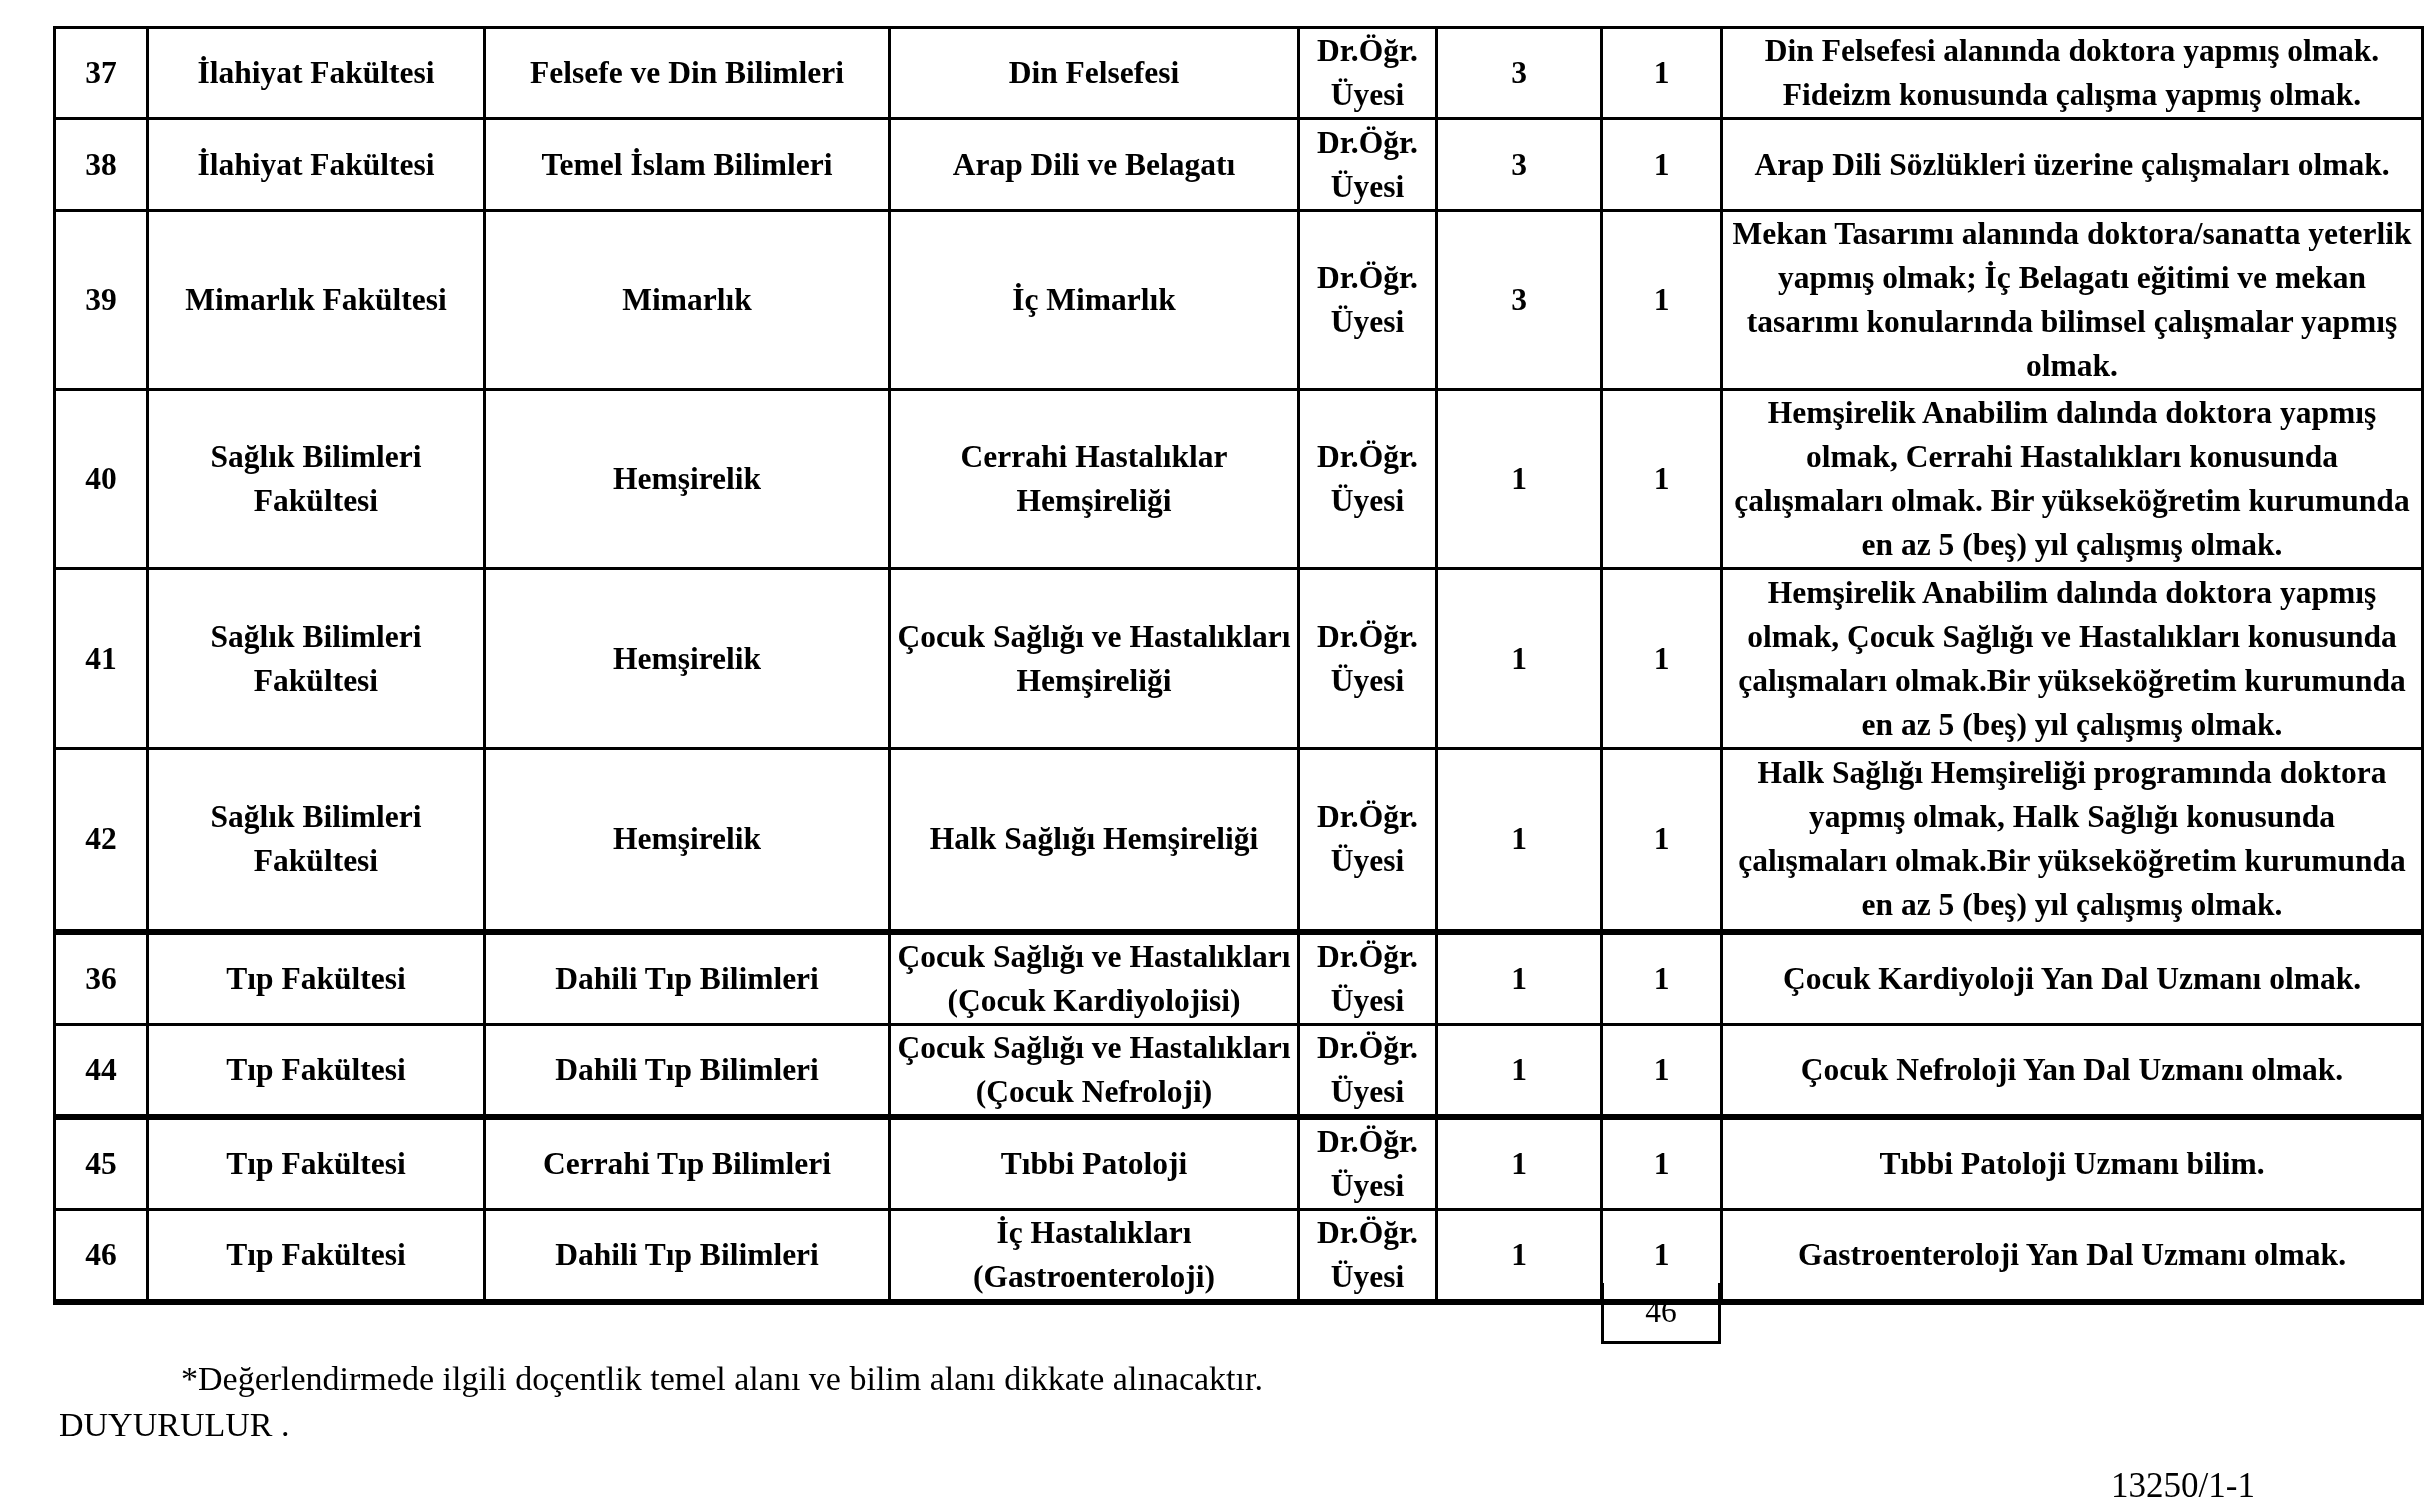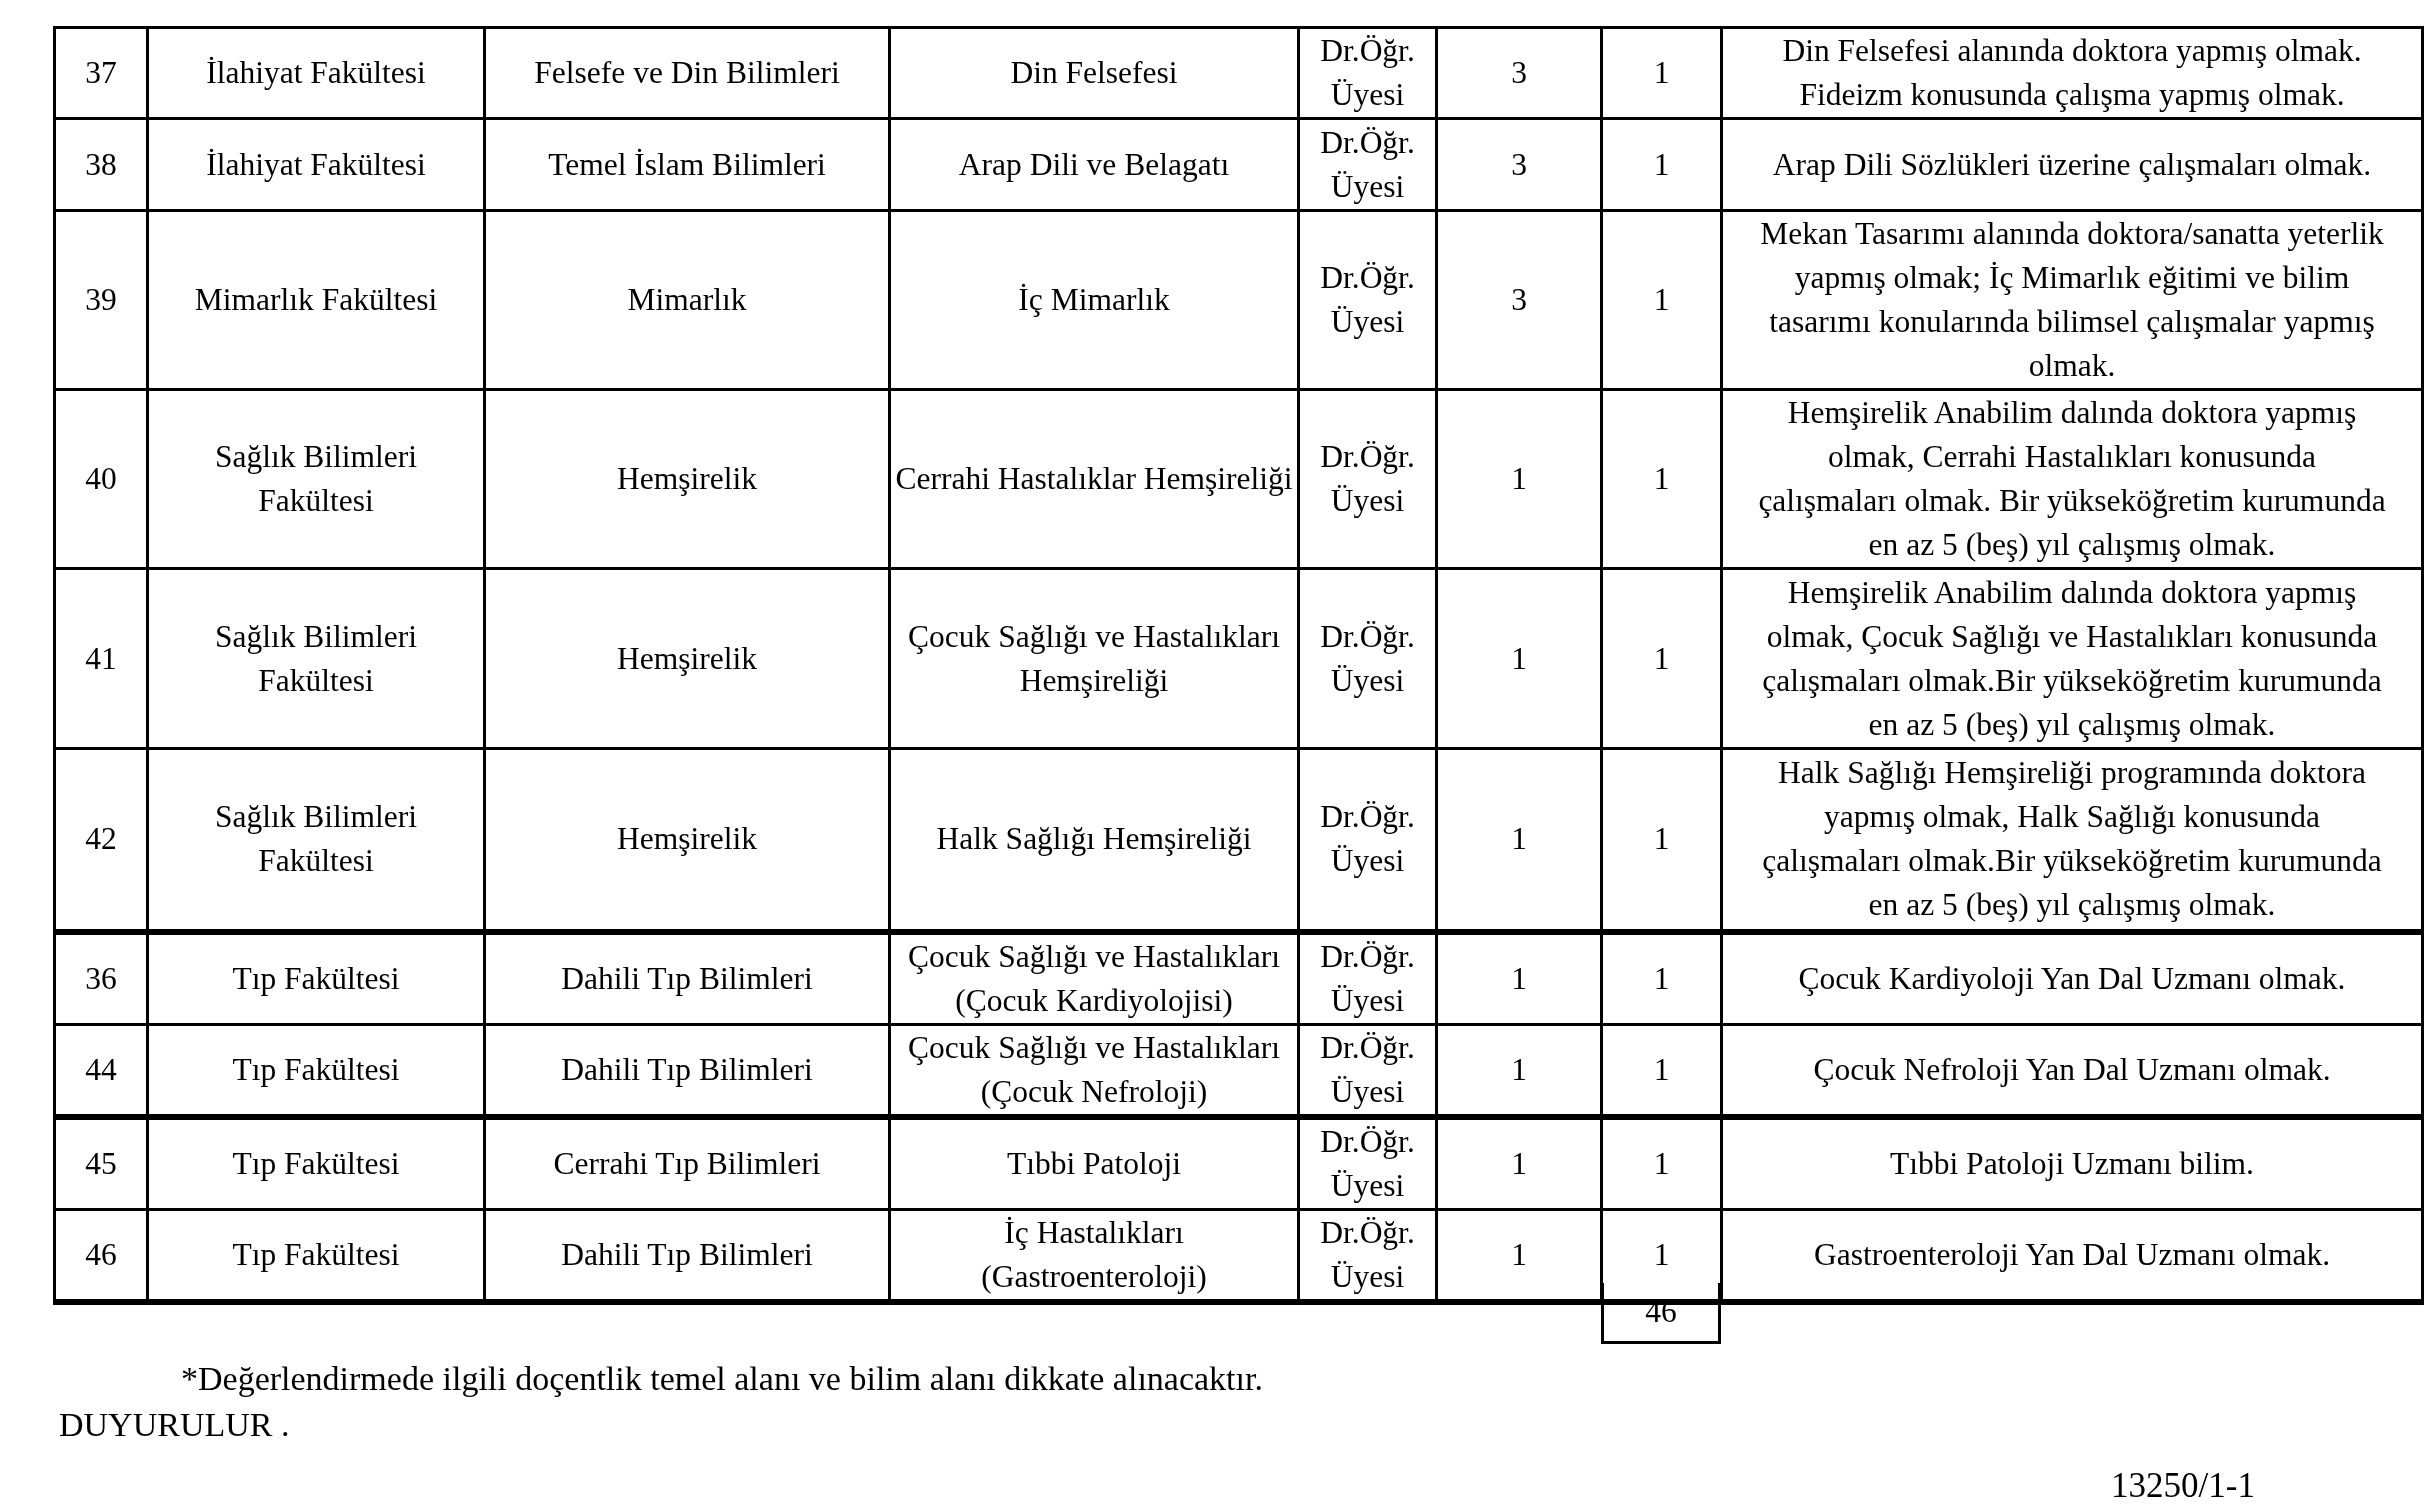--- a/index.html
+++ b/index.html
@@ -19,21 +19,21 @@
     line-height:44px;
   }
   table.positions td{
     border:3.1px solid #000;
     vertical-align:middle;
     text-align:center;
     padding:0 3.1px;
     white-space:pre-line;
     overflow:hidden;
   }
-  table.positions{border:3.9px solid #000;}
+  table.positions{border:3.9px solid #000;font-weight:bold;}
   tr.rh-a{height:88px;}
   tr.rh-b{height:92px;padding-left:12px;}
   tr.rh-c{height:176px;}
   tr.rh-d{height:179px;}
   tr.rh-e{height:180px;}
   tr.rh-f{height:183px;}
   tr.rh-g{height:89px;}
   tr.rh-h{height:91px;}
   tr.thickb td{border-bottom-width:6.3px;}
   table.positions{border-bottom-width:6.3px;}
@@ -105,21 +105,21 @@
       </tr>
       <tr class="rh-c">
         <td class="c-no">39</td>
         <td class="c-fac">Mimarlık Fakültesi</td>
         <td class="c-dep">Mimarlık</td>
         <td class="c-prg">İç Mimarlık</td>
         <td class="c-ttl">Dr.Öğr. Üyesi</td>
         <td class="c-grd">3</td>
         <td class="c-cnt">1</td>
         <td class="c-req">Mekan Tasarımı alanında doktora/sanatta yeterlik
-yapmış olmak; İç Mimarlık eğitimi ve bilim
+yapmış olmak; İç Belagatı eğitimi ve mekan
 tasarımı konularında bilimsel çalışmalar yapmış
 olmak.</td>
       </tr>
       <tr class="rh-d">
         <td class="c-no">40</td>
         <td class="c-fac">Sağlık Bilimleri
 Fakültesi</td>
         <td class="c-dep">Hemşirelik</td>
         <td class="c-prg">Cerrahi Hastalıklar Hemşireliği</td>
         <td class="c-ttl">Dr.Öğr. Üyesi</td>

